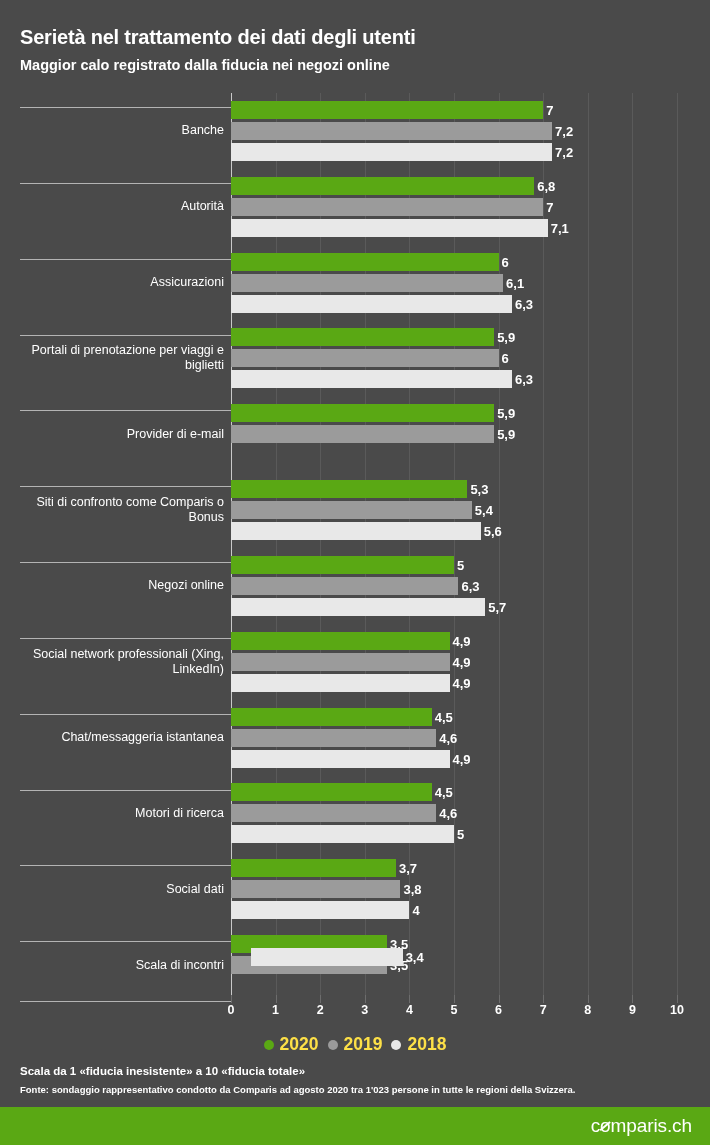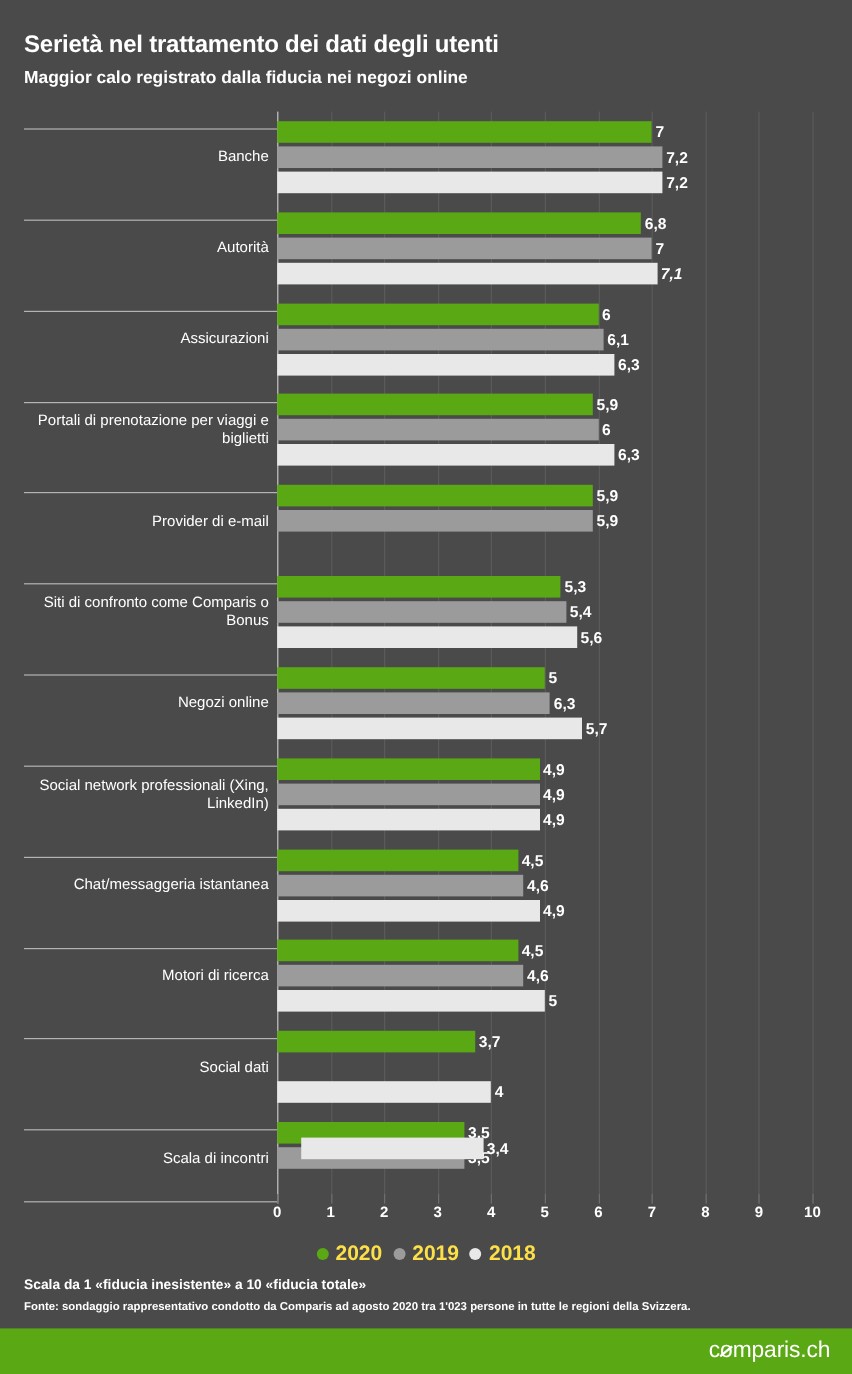--- a/index.html
+++ b/index.html
@@ -163,21 +163,21 @@
           <div class="bar-value" style="left: 321.12px;">7,2</div>
         </div>
         <div class="bar-row" style="top: 83.75px; height: 18px;">
           <div class="bar y2020" style="width: 303.28px; background: rgb(90, 168, 20);"></div>
           <div class="bar-value" style="left: 303.28px;">6,8</div>
         </div>
         <div class="bar-row" style="top: 104.75px; height: 18px;">
           <div class="bar y2019" style="width: 312.2px; background: rgb(155, 155, 155);"></div>
           <div class="bar-value" style="left: 312.2px;">7</div>
         </div>
-        <div class="bar-row" style="top: 125.75px; height: 18px; font-style: italic;">
+        <div class="bar-row" style="top: 125.75px; height: 18px;">
           <div class="bar y2018" style="width: 316.66px; background: rgb(232, 232, 232);"></div>
           <div class="bar-value" style="left: 316.66px;">7,1</div>
         </div>
         <div class="bar-row" style="top: 159.583px; height: 18px;">
           <div class="bar y2020" style="width: 267.6px; background: rgb(90, 168, 20);"></div>
           <div class="bar-value" style="left: 267.6px;">6</div>
         </div>
         <div class="bar-row" style="top: 180.583px; height: 18px;">
           <div class="bar y2019" style="width: 272.06px; background: rgb(155, 155, 155);"></div>
           <div class="bar-value" style="left: 272.06px;">6,1</div>
@@ -262,20 +262,24 @@
           <div class="bar y2019" style="width: 205.16px; background: rgb(155, 155, 155);"></div>
           <div class="bar-value" style="left: 205.16px;">4,6</div>
         </div>
         <div class="bar-row" style="top: 732.417px; height: 18px;">
           <div class="bar y2018" style="width: 223px; background: rgb(232, 232, 232);"></div>
           <div class="bar-value" style="left: 223px;">5</div>
         </div>
         <div class="bar-row" style="top: 766.25px; height: 18px;">
           <div class="bar y2020" style="width: 165.02px; background: rgb(90, 168, 20);"></div>
           <div class="bar-value" style="left: 165.02px;">3,7</div>
+        </div>
+        <div class="bar-row" style="top: 787.25px; height: 18px;">
+          <div class="bar y2019" style="width: 169.48px; background: rgb(155, 155, 155);"></div>
+          <div class="bar-value" style="left: 169.48px;">3,8</div>
         </div>
         <div class="bar-row" style="top: 808.25px; height: 18px;">
           <div class="bar y2018" style="width: 178.4px; background: rgb(232, 232, 232);"></div>
           <div class="bar-value" style="left: 178.4px;">4</div>
         </div>
         <div class="bar-row" style="top: 842.083px; height: 18px;">
           <div class="bar y2020" style="width: 156.1px; background: rgb(90, 168, 20);"></div>
           <div class="bar-value" style="left: 156.1px;">3,5</div>
         </div>
         <div class="bar-row" style="top: 863.083px; height: 18px;">

